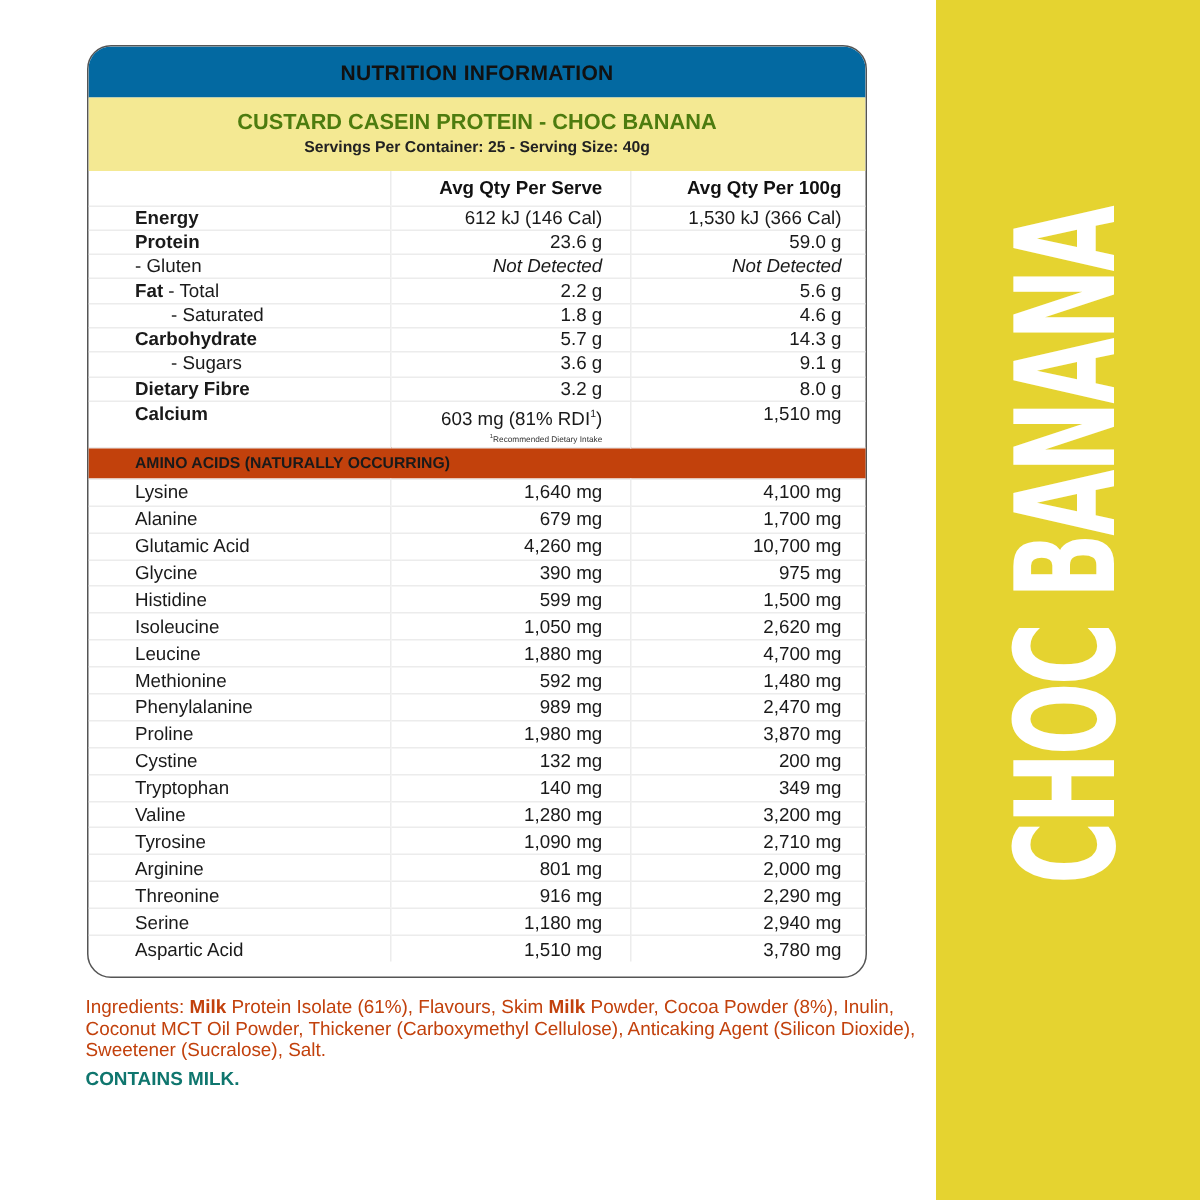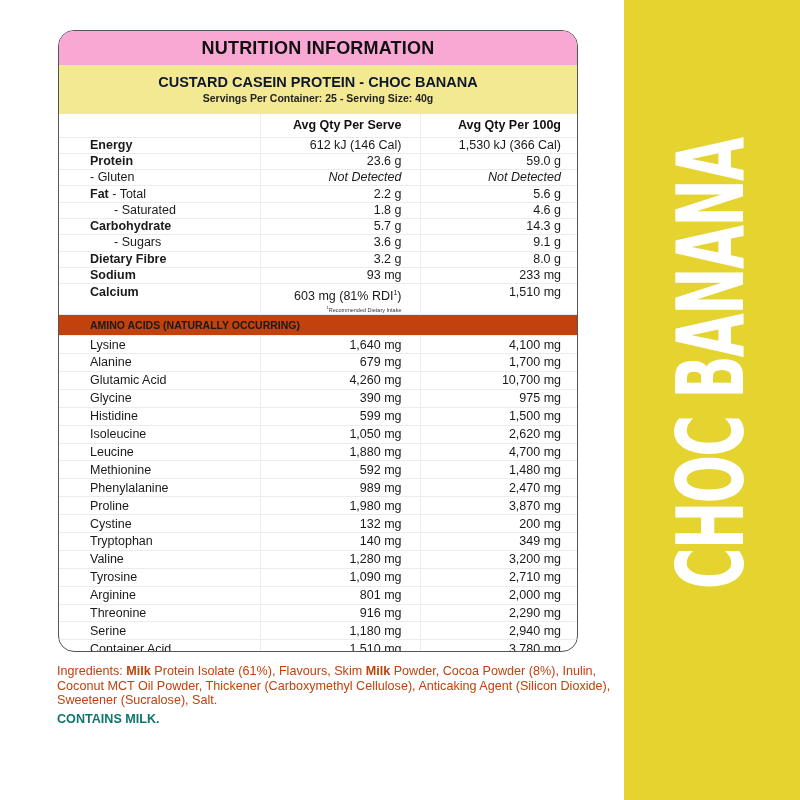--- a/index.html
+++ b/index.html
@@ -6,27 +6,27 @@
   body {
     width: 800px; height: 800px; background: #ffffff; position: relative; overflow: hidden;
     font-family: "Liberation Sans", "DejaVu Sans", sans-serif; color: #1a1a1a;
   }
   .panel {
     position: absolute; left: 58px; top: 30px; width: 520px; height: 622px;
     border: 1.5px solid #555; border-radius: 16px; overflow: hidden; box-sizing: border-box;
     background: #fff;
   }
   .title-band {
-    height: 34px; background: #f9a8d4; display: flex; align-items: center; justify-content: center;
-    font-weight: 700; font-size: 18px; letter-spacing: 0.2px; color: #111;
+    height: 34px; background: #0369a1; display: flex; align-items: center; justify-content: center;
+    font-weight: 700; font-size: 14px; letter-spacing: 0.2px; color: #111;
   }
   .product-band {
     height: 49px; background: #F4E993; text-align: center; box-sizing: border-box; padding-top: 9px;
   }
-  .product-name { font-weight: 700; font-size: 14.5px; color: #0f172a; line-height: 17px; }
+  .product-name { font-weight: 700; font-size: 14.5px; color: #4d7c0f; line-height: 17px; }
   .serving { font-weight: 700; font-size: 10.5px; color: #222; line-height: 13px; margin-top: 1px; }
   table { border-collapse: collapse; width: 100%; table-layout: fixed; }
   col.c1 { width: 201px; }
   col.c2 { width: 160px; }
   col.c3 { width: 159px; }
   td, th { font-size: 12.5px; padding: 0; box-sizing: border-box; border-bottom: 1px solid #ececec; }
   td:nth-child(2), th:nth-child(2) { border-left: 1px solid #ececec; border-right: 1px solid #ececec; padding-left: 21px; }
   td.l { padding-left: 31px; }
   td.r, th.r { text-align: right; padding-right: 18px; }
   th { font-weight: 700; height: 23px; color: #111; font-size: 12.5px; }
@@ -109,25 +109,20 @@
         <tr class="n">
           <td class="l ind"><span>- Sugars</span></td>
           <td class="r"><span>3.6 g</span></td>
           <td class="r">9.1 g</td>
         </tr>
         <tr class="n">
           <td class="l"><span class="b">Dietary Fibre</span></td>
           <td class="r"><span>3.2 g</span></td>
           <td class="r">8.0 g</td>
         </tr>
-        <tr class="n">
-          <td class="l"><span class="b">Sodium</span></td>
-          <td class="r"><span>93 mg</span></td>
-          <td class="r">233 mg</td>
-        </tr>
         <tr class="n calc">
           <td class="l"><span class="b">Calcium</span></td>
           <td class="r"><span>603 mg (81% RDI</span><sup>1</sup><span>)</span><span class="rdi-note"><sup style="font-size: 4px;">1</sup><span>Recommended Dietary Intake</span></span></td>
           <td class="r">1,510 mg</td>
         </tr>
       </tbody>
     <tbody id="amino-body">
         <tr class="amino-head">
           <td colspan="3" class="l">AMINO ACIDS (NATURALLY OCCURRING)</td>
         </tr>
@@ -210,21 +205,21 @@
           <td class="l">Threonine</td>
           <td class="r">916 mg</td>
           <td class="r">2,290 mg</td>
         </tr>
         <tr class="a">
           <td class="l">Serine</td>
           <td class="r">1,180 mg</td>
           <td class="r">2,940 mg</td>
         </tr>
         <tr class="a">
-          <td class="l" style="border-bottom: none;">Container Acid</td>
+          <td class="l" style="border-bottom: none;">Aspartic Acid</td>
           <td class="r" style="border-bottom: none;">1,510 mg</td>
           <td class="r" style="border-bottom: none;">3,780 mg</td>
         </tr>
       </tbody>
   </table>
 </div>
 
 <div class="ingredients">
   <span>Ingredients: </span><span id="ing-parts"><span class="b">Milk</span><span> Protein Isolate (61%), Flavours, Skim </span><span class="b">Milk</span><span> Powder, Cocoa Powder (8%), Inulin, Coconut MCT Oil Powder, Thickener (Carboxymethyl Cellulose), Anticaking Agent (Silicon Dioxide), Sweetener (Sucralose), Salt.</span></span>
 </div>

